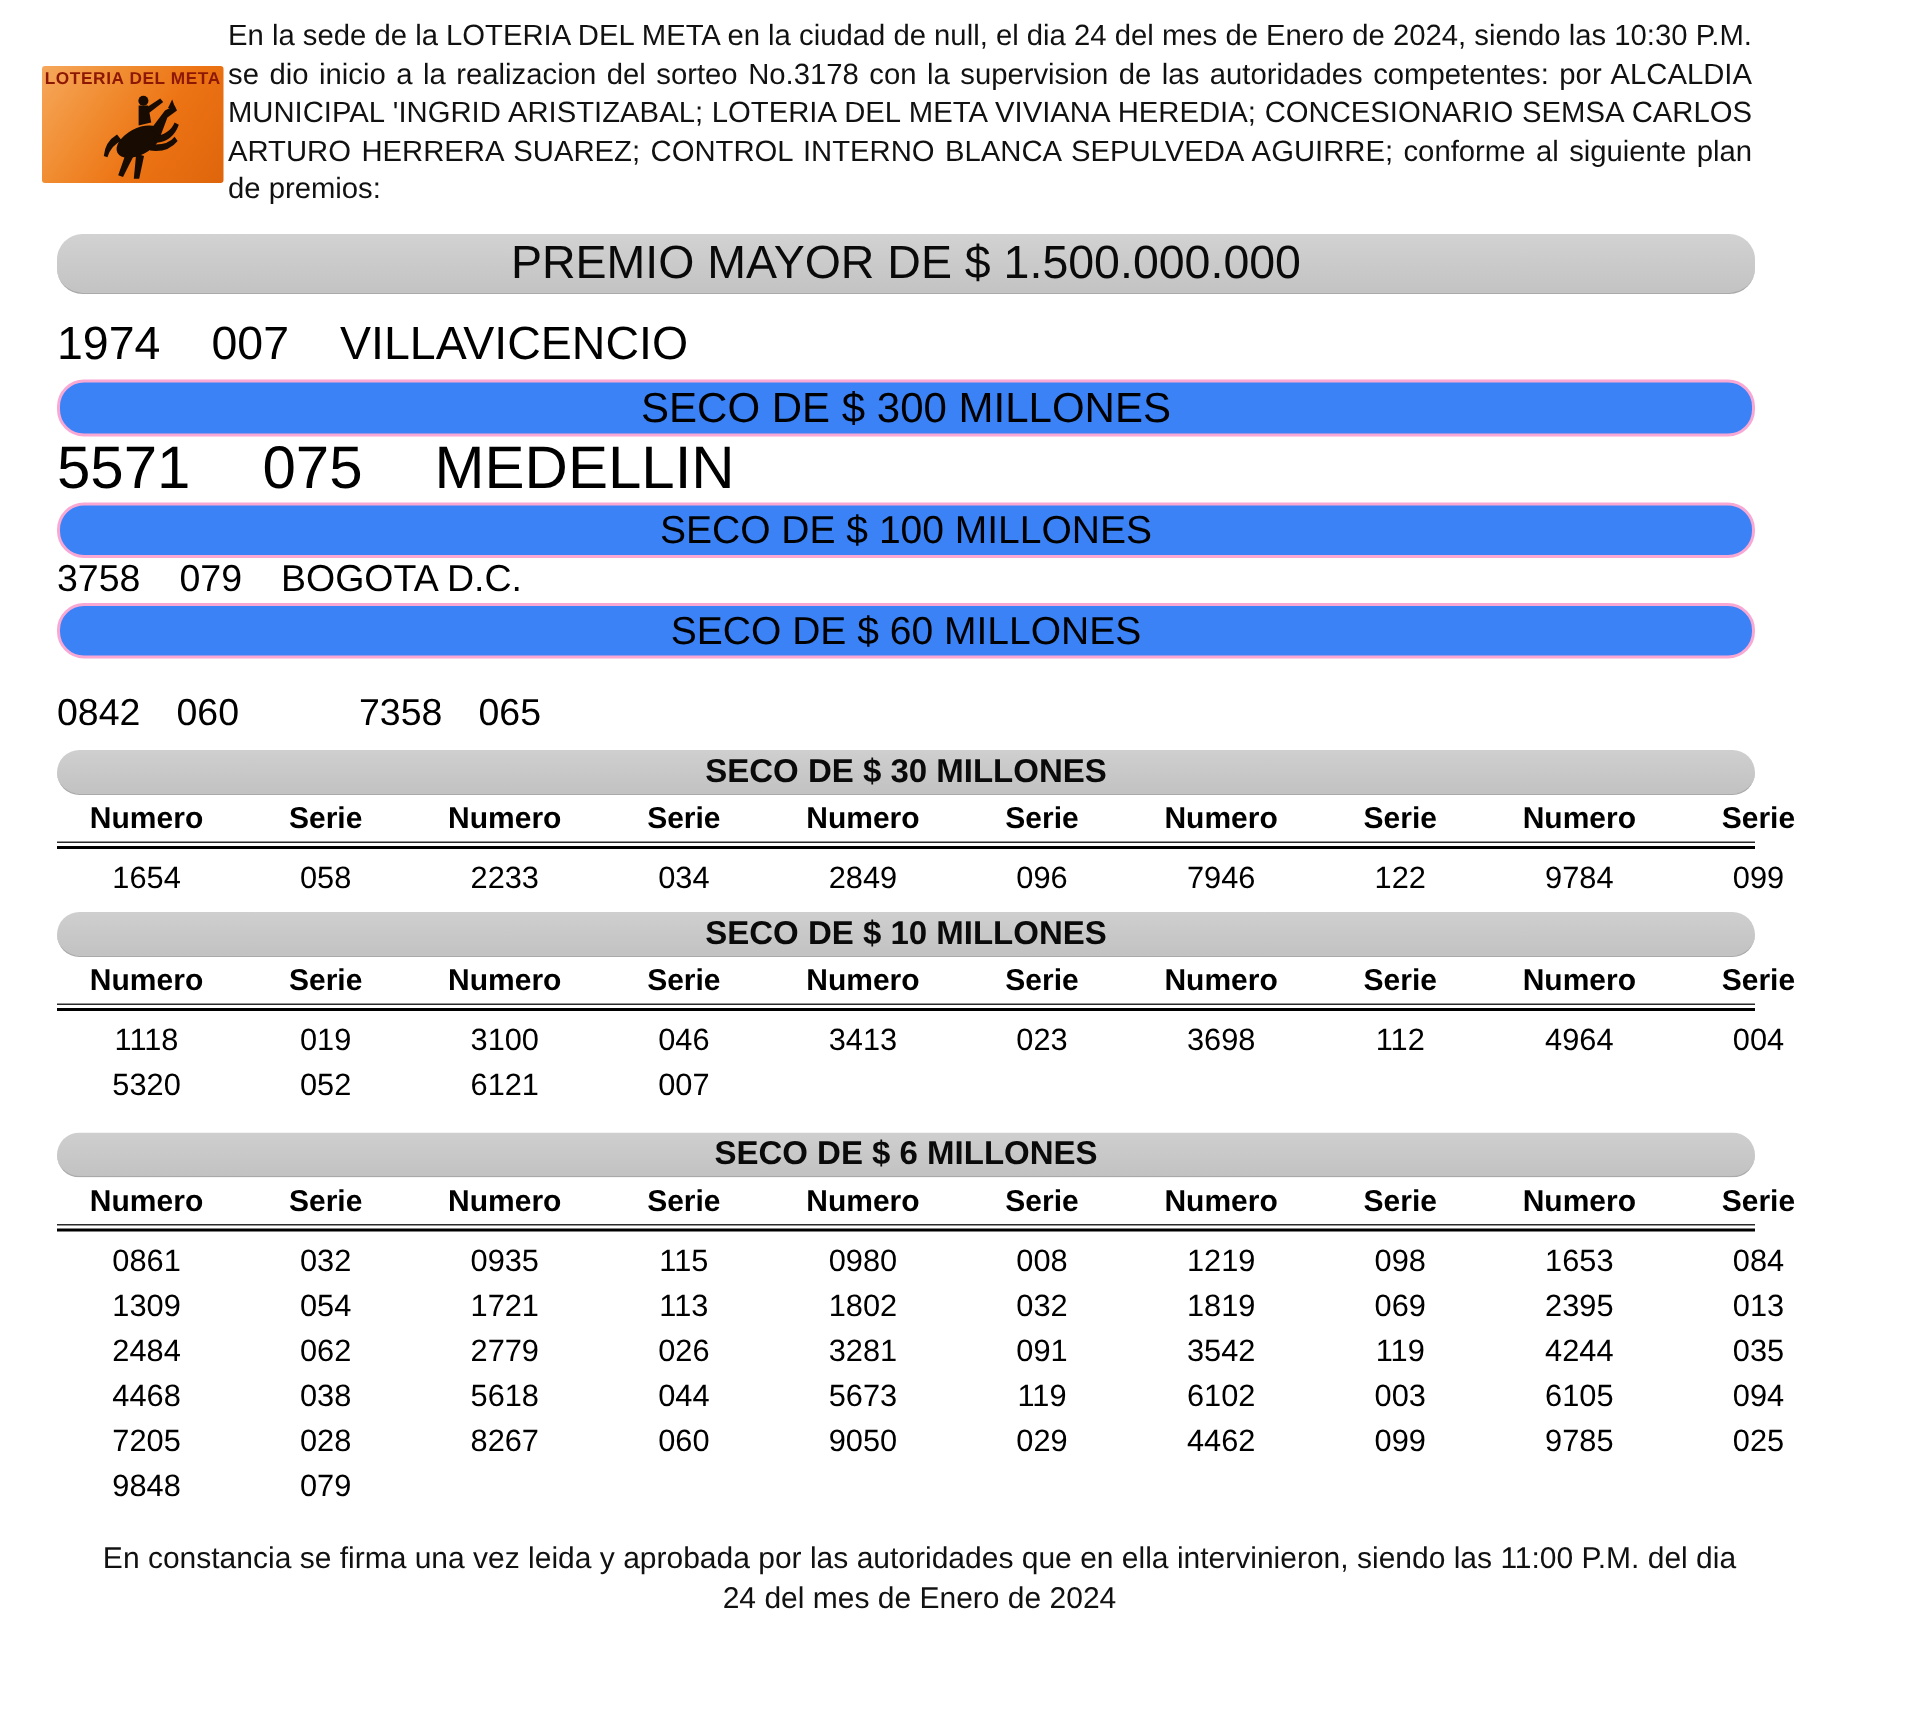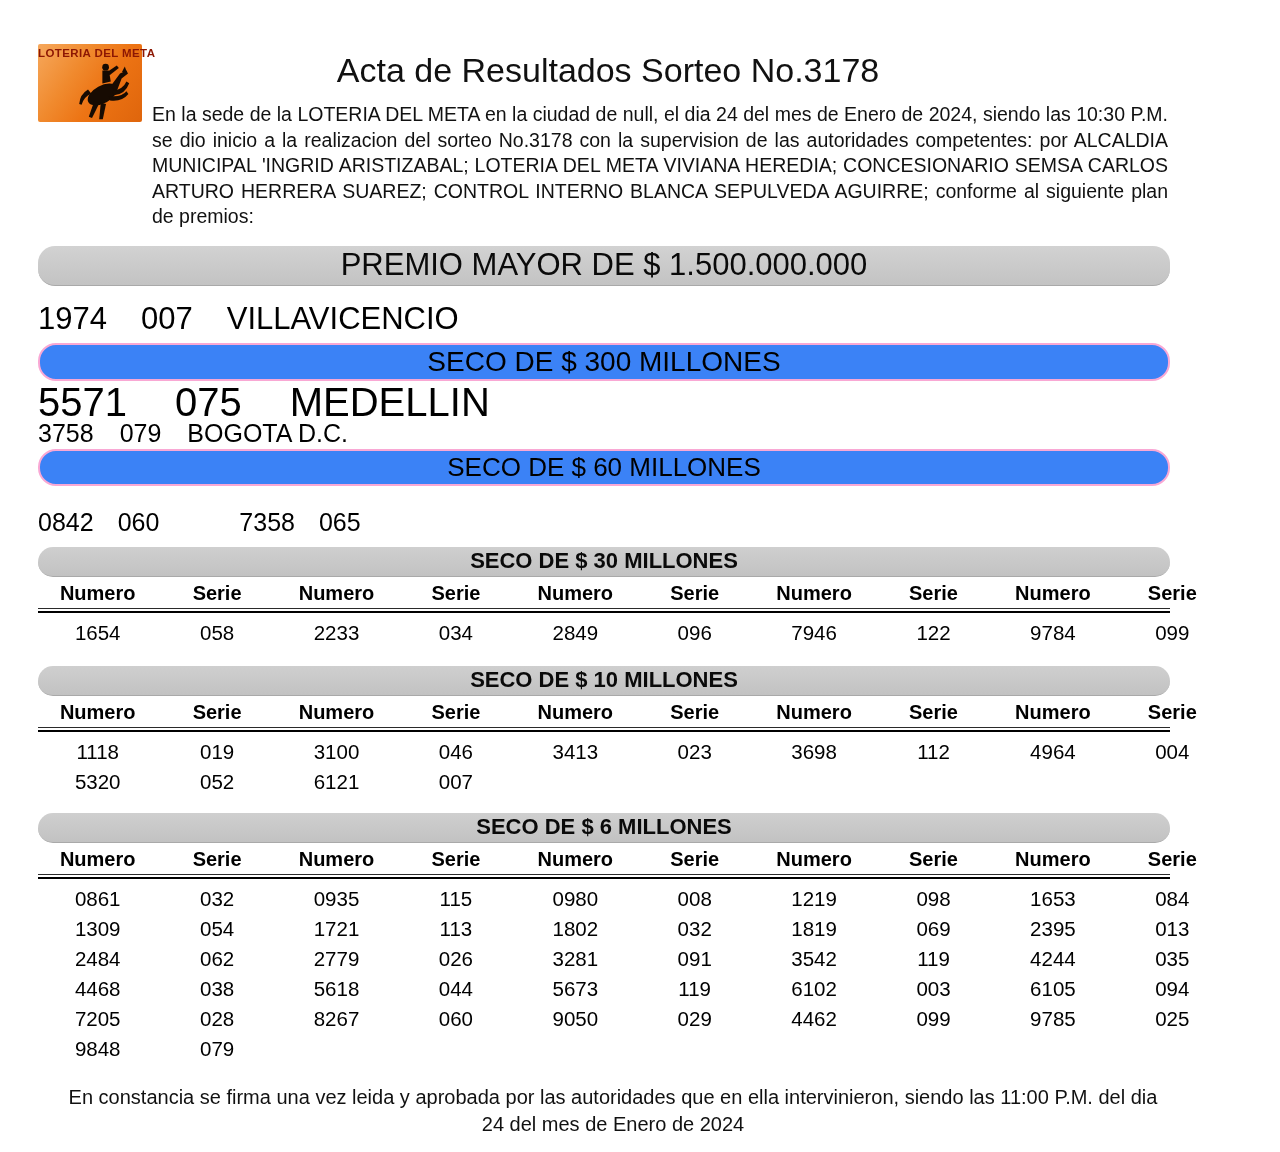--- a/index.html
+++ b/index.html
@@ -6,21 +6,21 @@
   .page{
     position:relative;
     width:1280px;height:1152px;
     background:#ffffff;
     font-family:"Liberation Sans","DejaVu Sans",sans-serif;
     color:#000;
     overflow:hidden;
   }
   
   .logo{
-    position:absolute;left:38px;top:44px;width:104px;height:78px;
+    position:absolute;left:28px;top:44px;width:121px;height:78px;
     background:linear-gradient(125deg,#f6a85c 0%,#f08a2e 35%,#ed7414 60%,#df650c 100%);
     border-radius:2px;
     z-index:0;
   }
   .logo-title{
     font-weight:bold;font-size:11.5px;line-height:13px;
     text-align:center;color:#8c1703;letter-spacing:.4px;
     padding-top:3px;white-space:nowrap;
   }
   .logo-art{position:absolute;left:24px;top:12px;width:84px;height:64px;}
@@ -108,39 +108,41 @@
         <path d="M38 56 l-7 20 l4 1.5 l9 -18 Z"></path>
         <path d="M46 58 l-2 21 l4.5 0 l4 -19 Z"></path>
         <path d="M30 42 q-10 6 -11 18 l3 1 q3 -10 12 -14 Z"></path>
         <circle cx="52" cy="14" r="4.2"></circle>
         <path d="M48 18 l8 0 l2.5 14 l-10.5 2.5 Z"></path>
         <path d="M54 20 l12 -8 l2.5 3 l-11.5 9 Z"></path>
       </g>
     </svg>
   </div>
 
-  <div class="doc-title">Acta de Resultados Sorteo No.3178</div>
   <div class="intro">En la sede de la LOTERIA DEL META en la ciudad de null, el dia 24 del mes de Enero de 2024, siendo las 10:30 P.M. se dio inicio a la realizacion del sorteo No.3178 con la supervision de las autoridades competentes: por ALCALDIA MUNICIPAL 'INGRID ARISTIZABAL; LOTERIA DEL META VIVIANA HEREDIA; CONCESIONARIO SEMSA CARLOS ARTURO HERRERA SUAREZ; CONTROL INTERNO BLANCA SEPULVEDA AGUIRRE;  conforme al siguiente plan de premios:</div>
 
   <div class="banner-premio">PREMIO MAYOR DE $ 1.500.000.000</div>
   <div class="winner-line wl-lg">
     <span>1974</span>
     <span>007</span>
     <span>VILLAVICENCIO</span>
   </div>
 
   <div class="seco-box sz-a">
     <span>SECO DE $ 300 MILLONES</span>
   </div>
   <div class="winner-line wl-md">
     <span>5571</span>
     <span>075</span>
     <span>MEDELLIN</span>
   </div>
 
+  <div class="seco-box sz-b">
+    <span>SECO DE $ 100 MILLONES</span>
+  </div>
   <div class="winner-line wl-sm">
     <span>3758</span>
     <span>079</span>
     <span>BOGOTA D.C.</span>
   </div>
 
   <div class="seco-box sz-b" style="margin-top:3px;">
     <span>SECO DE $ 60 MILLONES</span>
   </div>
   <div class="winner-line wl-pairs">
@@ -178,21 +180,21 @@
             <span>7946</span>
             <span>122</span>
             <span>9784</span>
             <span>099</span>
           </div>
         </div>
     </div>
   </div>
 
   <div>
-    <div class="table-banner" style="margin-top:18px;">SECO DE $ 10 MILLONES</div>
+    <div class="table-banner" style="margin-top:7px;">SECO DE $ 10 MILLONES</div>
     <div class="tbl">
       <div class="tbl-head">
           <span>Numero</span>
           <span>Serie</span>
           <span>Numero</span>
           <span>Serie</span>
           <span>Numero</span>
           <span>Serie</span>
           <span>Numero</span>
           <span>Serie</span>

